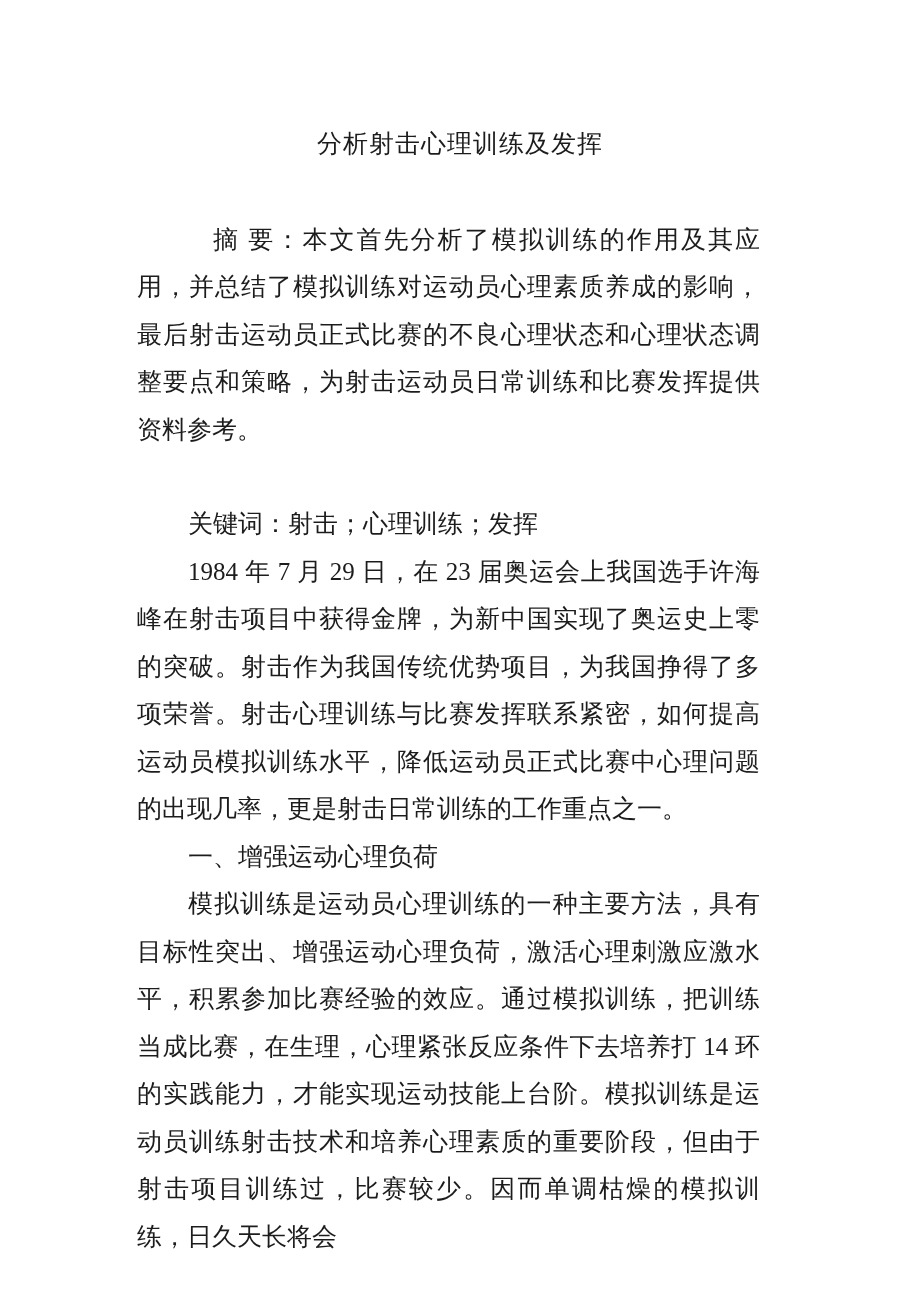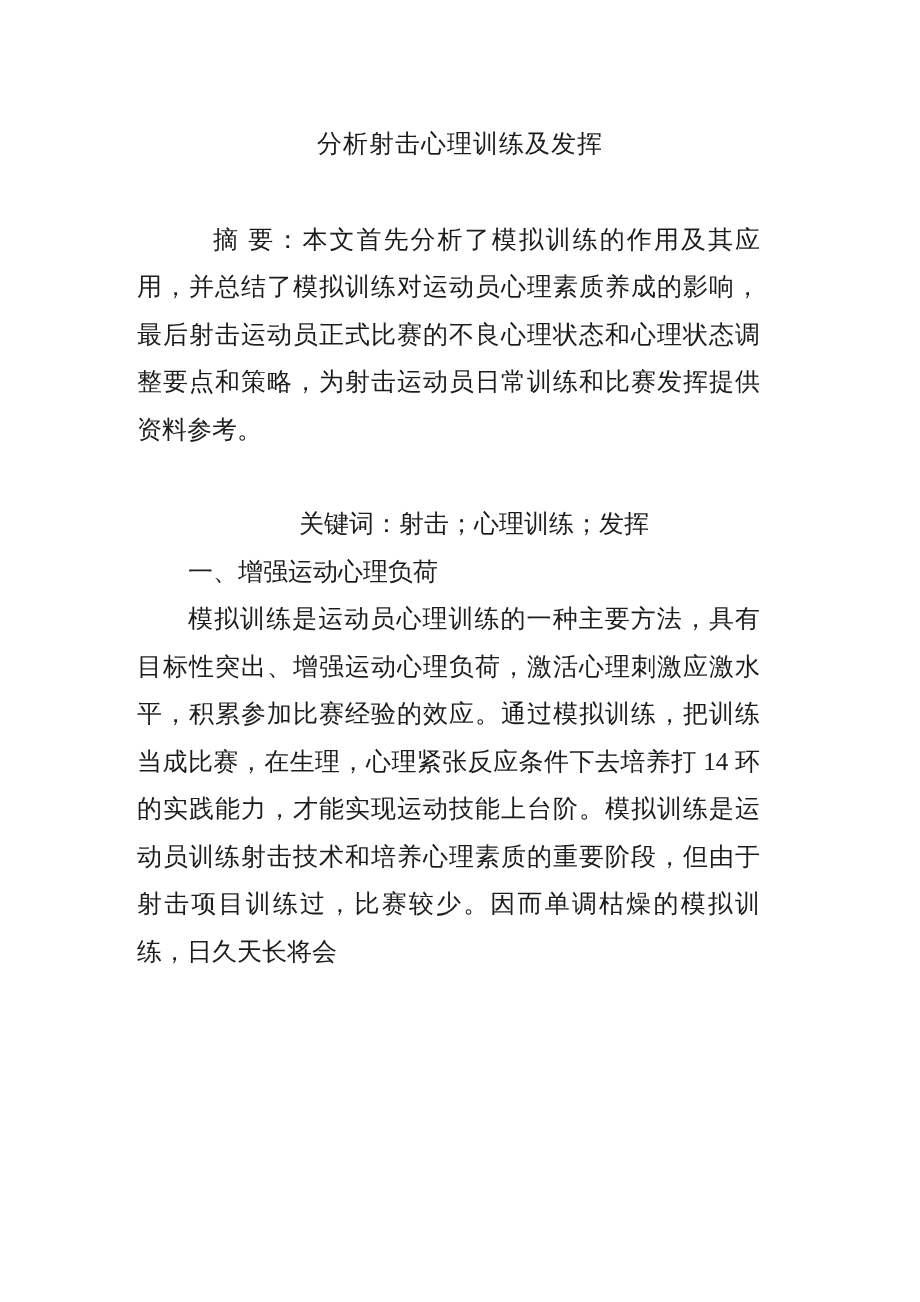--- a/index.html
+++ b/index.html
@@ -37,38 +37,39 @@
     text-justify: inter-ideograph;
     word-break: break-all;
   }
   .abstract {
     margin-top: 48px;
     text-indent: 76px;
   }
   .keywords {
     margin-top: 47px;
     text-indent: 51px;
-    text-align: center;
+    text-align: left;
   }
   .body-indent {
     text-indent: 51px;
   }
   .heading {
     text-align: left;
   }
 </style>
 </head>
 <body>
 
 <div class="page">
   <h1 class="doc-title">分析射击心理训练及发挥</h1>
 
   <div class="content">
     <p class="para abstract">摘 要：本文首先分析了模拟训练的作用及其应用，并总结了模拟训练对运动员心理素质养成的影响，最后射击运动员正式比赛的不良心理状态和心理状态调整要点和策略，为射击运动员日常训练和比赛发挥提供资料参考。</p>
 
     <p class="para keywords">关键词：射击；心理训练；发挥</p>
 
+    <p class="para body-indent">1984 年 7 月 29 日，在 23 届奥运会上我国选手许海峰在射击项目中获得金牌，为新中国实现了奥运史上零的突破。射击作为我国传统优势项目，为我国挣得了多项荣誉。射击心理训练与比赛发挥联系紧密，如何提高运动员模拟训练水平，降低运动员正式比赛中心理问题的出现几率，更是射击日常训练的工作重点之一。</p>
 
     <p class="para body-indent heading">一、增强运动心理负荷</p>
 
     <p class="para body-indent">模拟训练是运动员心理训练的一种主要方法，具有目标性突出、增强运动心理负荷，激活心理刺激应激水平，积累参加比赛经验的效应。通过模拟训练，把训练当成比赛，在生理，心理紧张反应条件下去培养打 14 环的实践能力，才能实现运动技能上台阶。模拟训练是运动员训练射击技术和培养心理素质的重要阶段，但由于射击项目训练过，比赛较少。因而单调枯燥的模拟训练，日久天长将会</p>
   </div>
 </div>
 
 </body></html>

